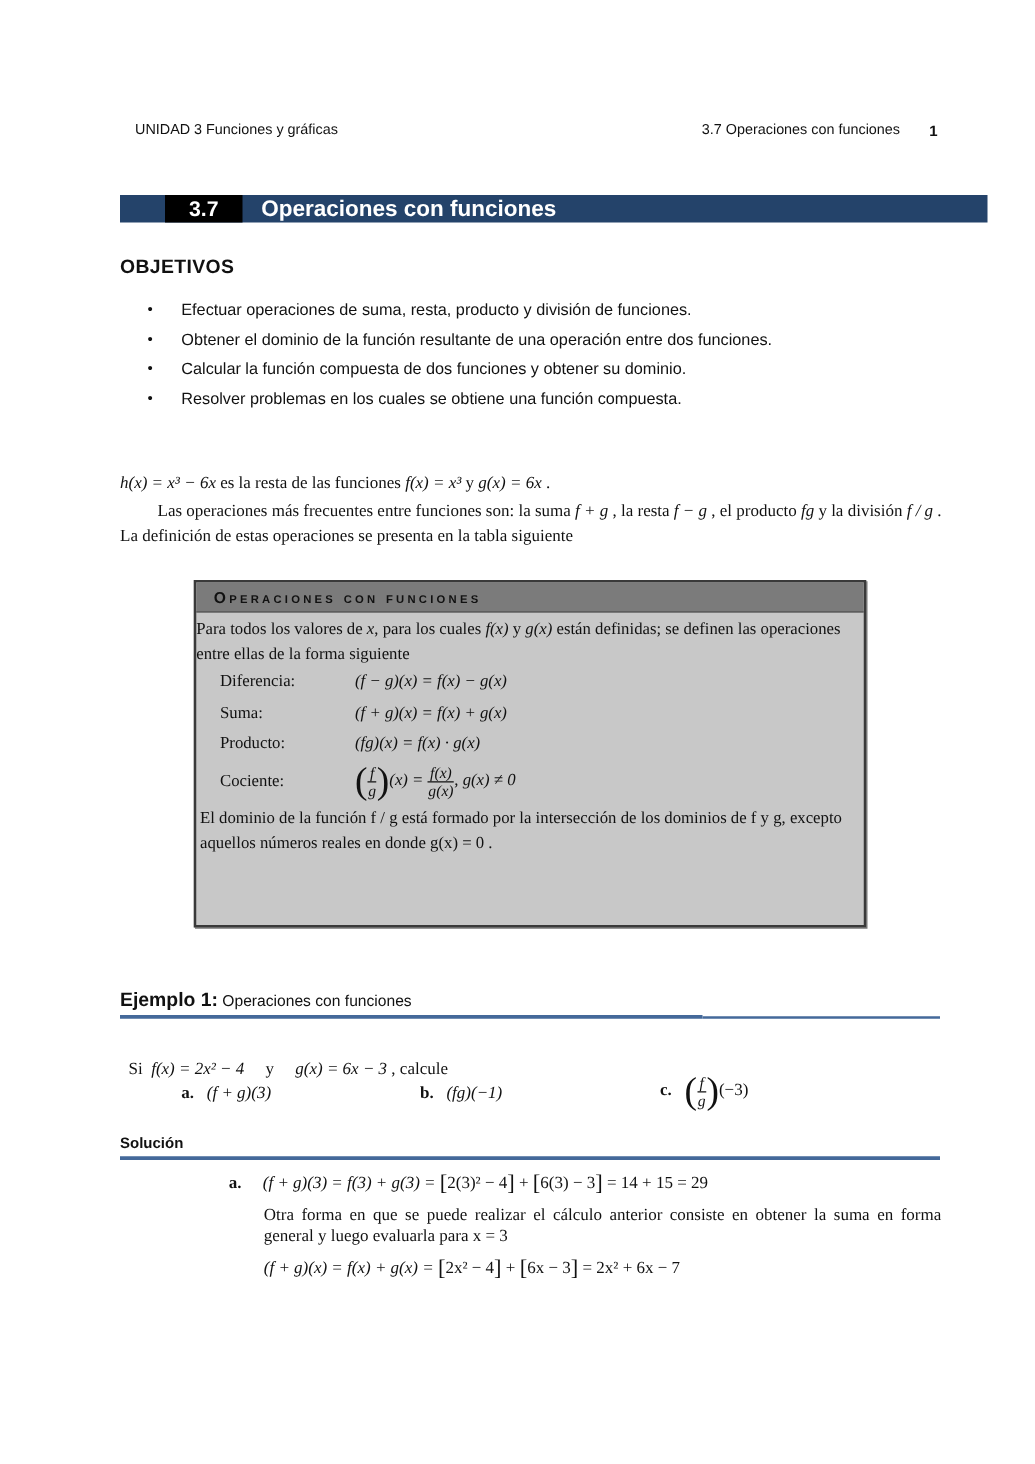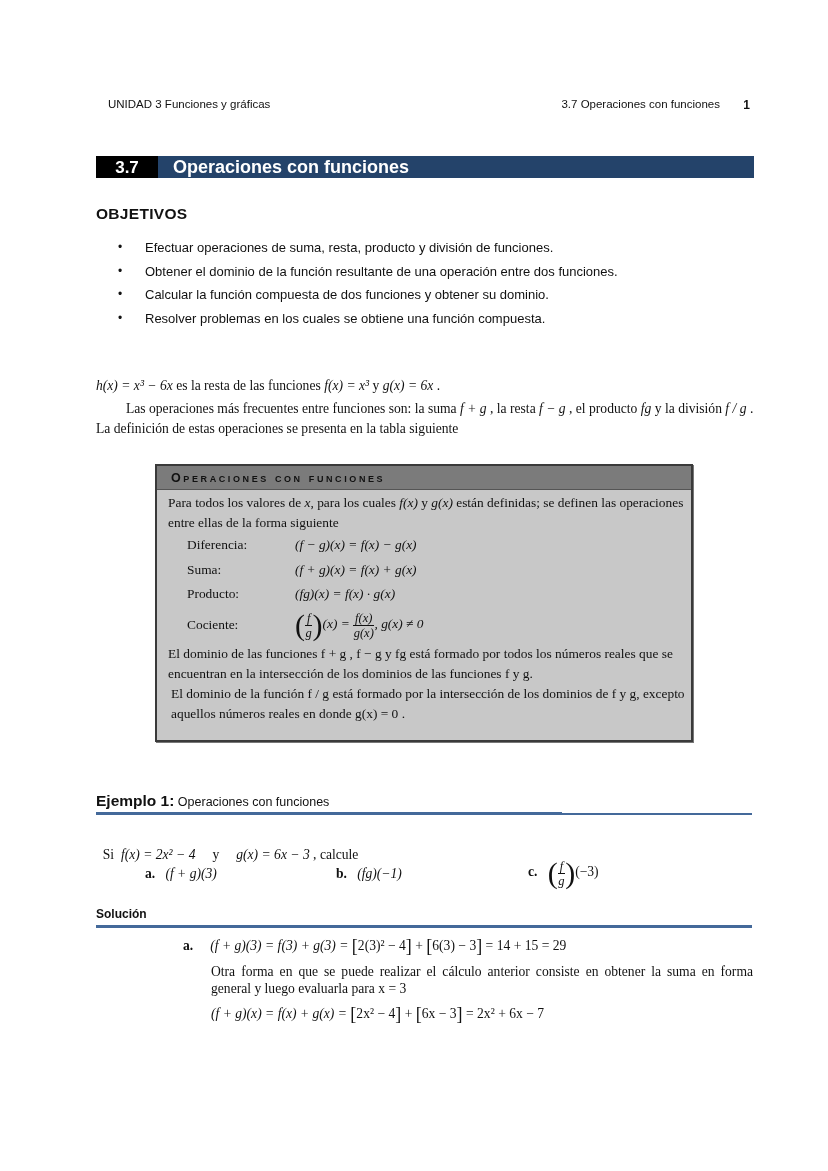--- a/index.html
+++ b/index.html
@@ -6,39 +6,39 @@
   body { width:828px; height:1171px; position:relative; overflow:hidden; color:#111; }
   .sans { font-family: "Liberation Sans", sans-serif; }
   .serif { font-family: "Liberation Serif", serif; }
   .abs { position:absolute; }
 
   .running-header { top:98px; left:96px; width:658px; height:16px; font-size:11.5px; }
   .running-header .left { position:absolute; left:12px; top:0; }
   .running-header .right { position:absolute; right:34px; top:0; }
   .running-header .pnum { position:absolute; right:4px; top:0; font-weight:bold; font-size:12px; }
 
-  .section-bar { top:156px; left:96px; width:658px; height:22px; background:#24436a; display:flex; }
+  .section-bar { top:156px; left:96px; width:658px; height:22px; background:#24436a; display:flex;padding-left:36px; }
   .section-bar .num { width:62px; background:#000; color:#fff; font-weight:bold; font-size:17px; text-align:center; line-height:23px; }
   .section-bar .title { color:#fff; font-weight:bold; font-size:18px; line-height:23px; padding-left:15px; }
 
   .obj-title { top:205px; left:96px; font-size:15.5px; font-weight:900; letter-spacing:0.3px; }
   .obj-list { top:240px; left:118px; margin:0; padding:0; list-style:none; font-size:13px; }
   .obj-list li { height:23.5px; position:relative; padding-left:27px; }
   .obj-list li .bullet { position:absolute; left:0; top:0; font-size:12px; }
 
   .para { font-size:13.6px; line-height:20px; }
   .p1 { top:356px; left:96px; width:658px; text-align:justify; text-align-last:left; }
   .p2 { top:399px; left:96px; width:658px; }
   .indent { display:inline-block; width:30px; }
   .m { font-style:italic; }
 
   .def-box { top:464px; left:155px; width:534px; height:274px; background:#c8c8c8; border:2px solid #3a3a3a; box-shadow:1px 1px 0 #777; }
   .def-box .head { height:23px; background:#7b7b7b; border-bottom:1px solid #555; }
   .def-box .head span { font-family:"Liberation Sans", sans-serif; font-weight:bold; font-size:12.5px; letter-spacing:2.6px; line-height:24px; padding-left:14px; color:#111; font-variant:small-caps; }
-  .def-box .body { font-size:13.4px; line-height:20px; padding:3px 4px 0 11px; }
+  .def-box .body { font-size:13.4px; line-height:20px; padding:3px 4px 0 0; }
   .def-row { display:flex; height:24.5px; align-items:center; }
   .def-row .lbl { width:108px; padding-left:19px; }
   .def-row .frm { font-style:italic; }
   .frac { display:inline-flex; flex-direction:column; align-items:center; vertical-align:middle; font-style:italic; line-height:14px; font-size:12.5px; }
   .frac .n { border-bottom:1px solid #111; padding:0 2px; }
   .paren { font-size:30px; font-style:normal; vertical-align:middle; line-height:30px; font-weight:100; }
 
   .ex-title { top:792px; left:96px; }
   .ex-title b { font-size:15.5px; font-weight:900; }
   .ex-title span { font-size:12.5px; }
@@ -110,21 +110,20 @@
       <span class="frm">
         <span class="paren">(</span><span class="frac">
             <span class="n">f</span>
             <span>g</span>
           </span><span class="paren">)</span><span>(x) = </span><span class="frac">
             <span class="n">f(x)</span>
             <span>g(x)</span>
           </span><span>,   g(x) ≠ 0</span>
       </span>
     </div>
-    <div>El dominio de las funciones f + g , f − g y fg está formado por todos los números reales que se encuentran en la intersección de los dominios de las funciones f y g.</div>
     <div style="padding-left:3px;">El dominio de la función f / g está formado por la intersección de los dominios de f y g, excepto aquellos números reales en donde g(x) = 0 .</div>
   </div>
 </div>
 
 <div class="abs ex-title sans">
   <b>Ejemplo 1:</b><span> Operaciones con funciones</span>
 </div>
 <div class="abs ex-line-thick"></div>
 <div class="abs ex-line-thin"></div>
 

